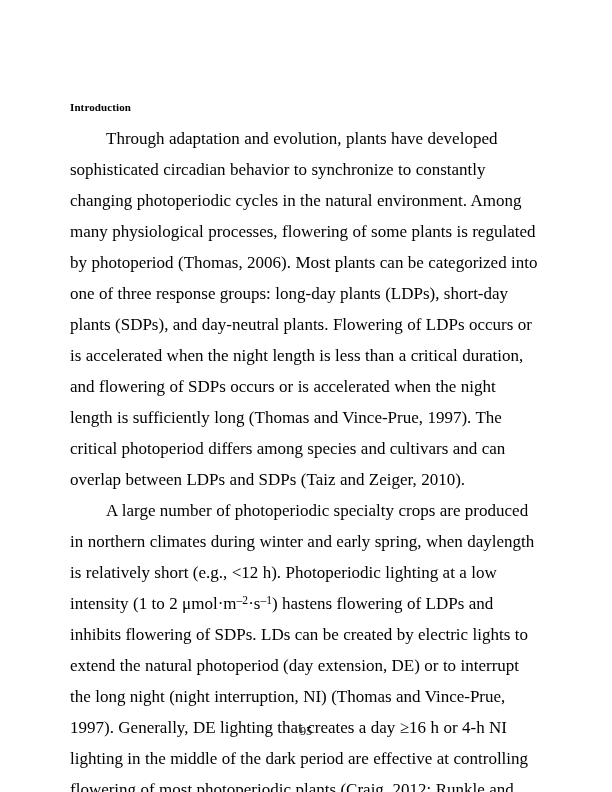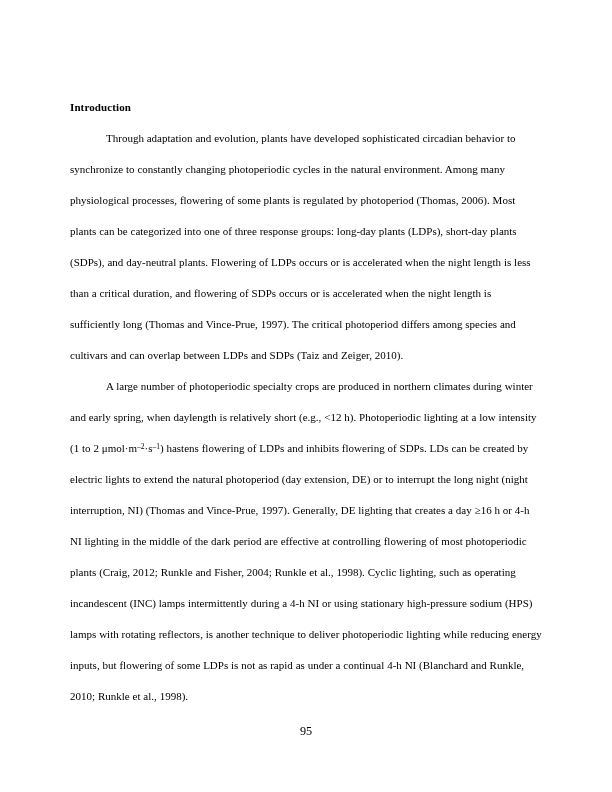--- a/index.html
+++ b/index.html
@@ -33,21 +33,21 @@
 
   .section-heading {
     font-size: 11px;
     font-weight: bold;
     line-height: 31px;
     margin: 0 0 0 0;
     letter-spacing: 0.01em;
   }
 
   p.body-par {
-    font-size: 11px;
+    font-size: 17px;
     line-height: 31px;
     margin: 0;
     text-align: left;
     text-indent: 36px;
     word-spacing: 0.01em;
     hyphens: none;
   }
 
   sup {
     font-size: 0.68em;

